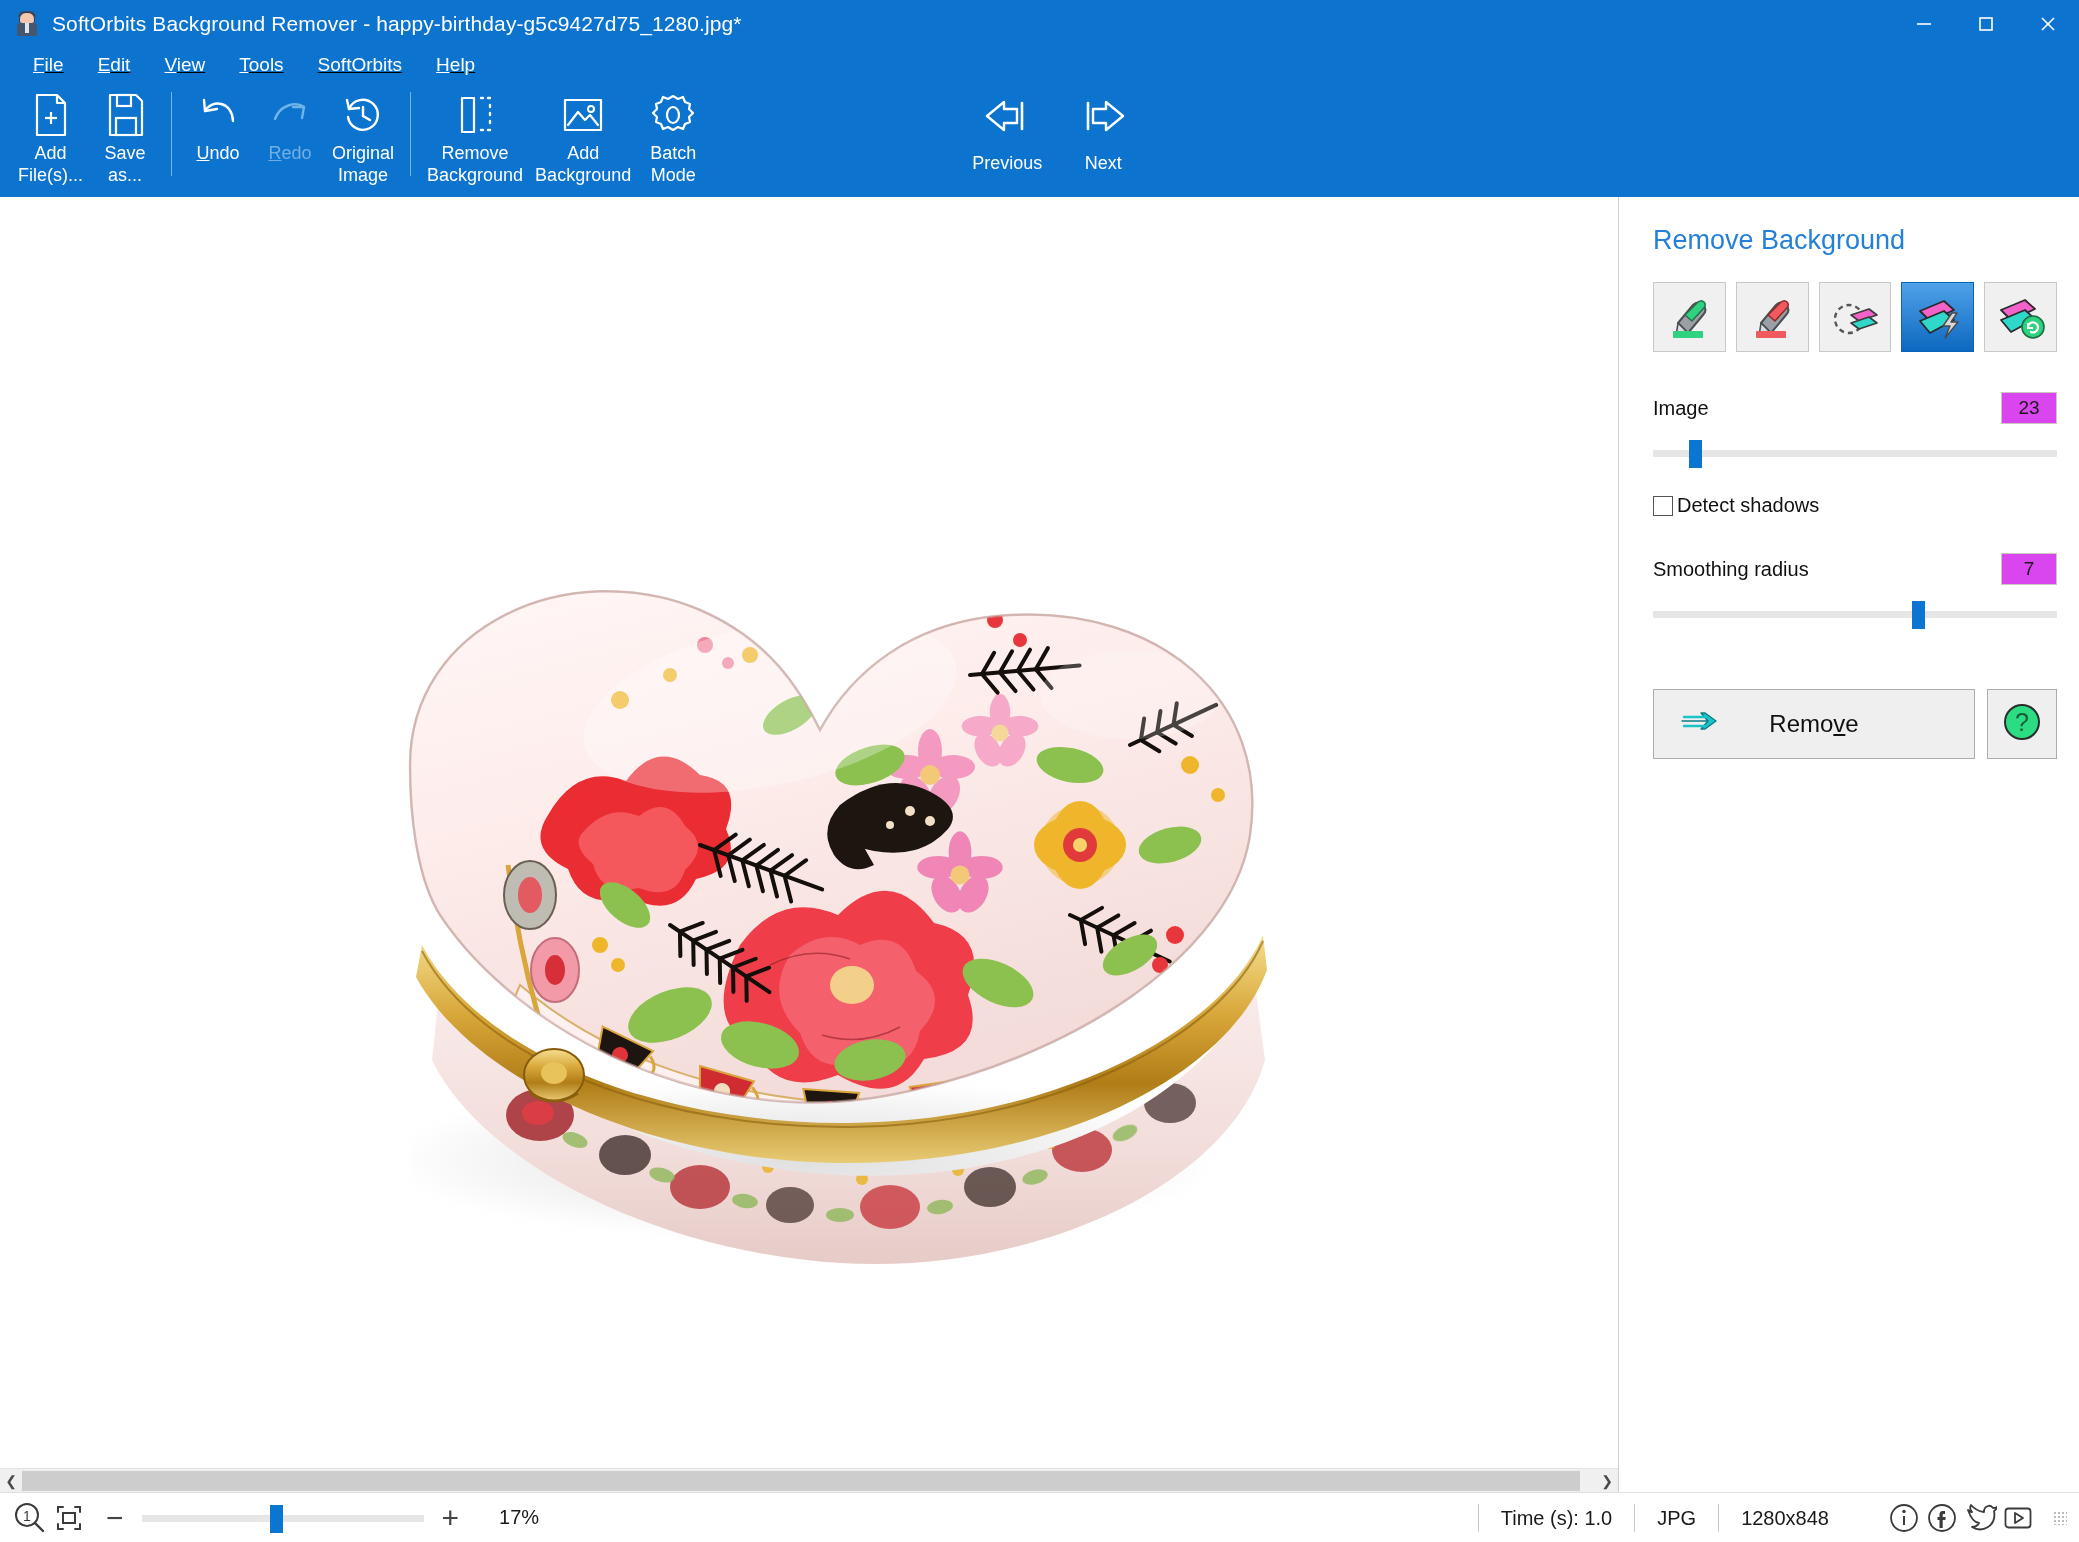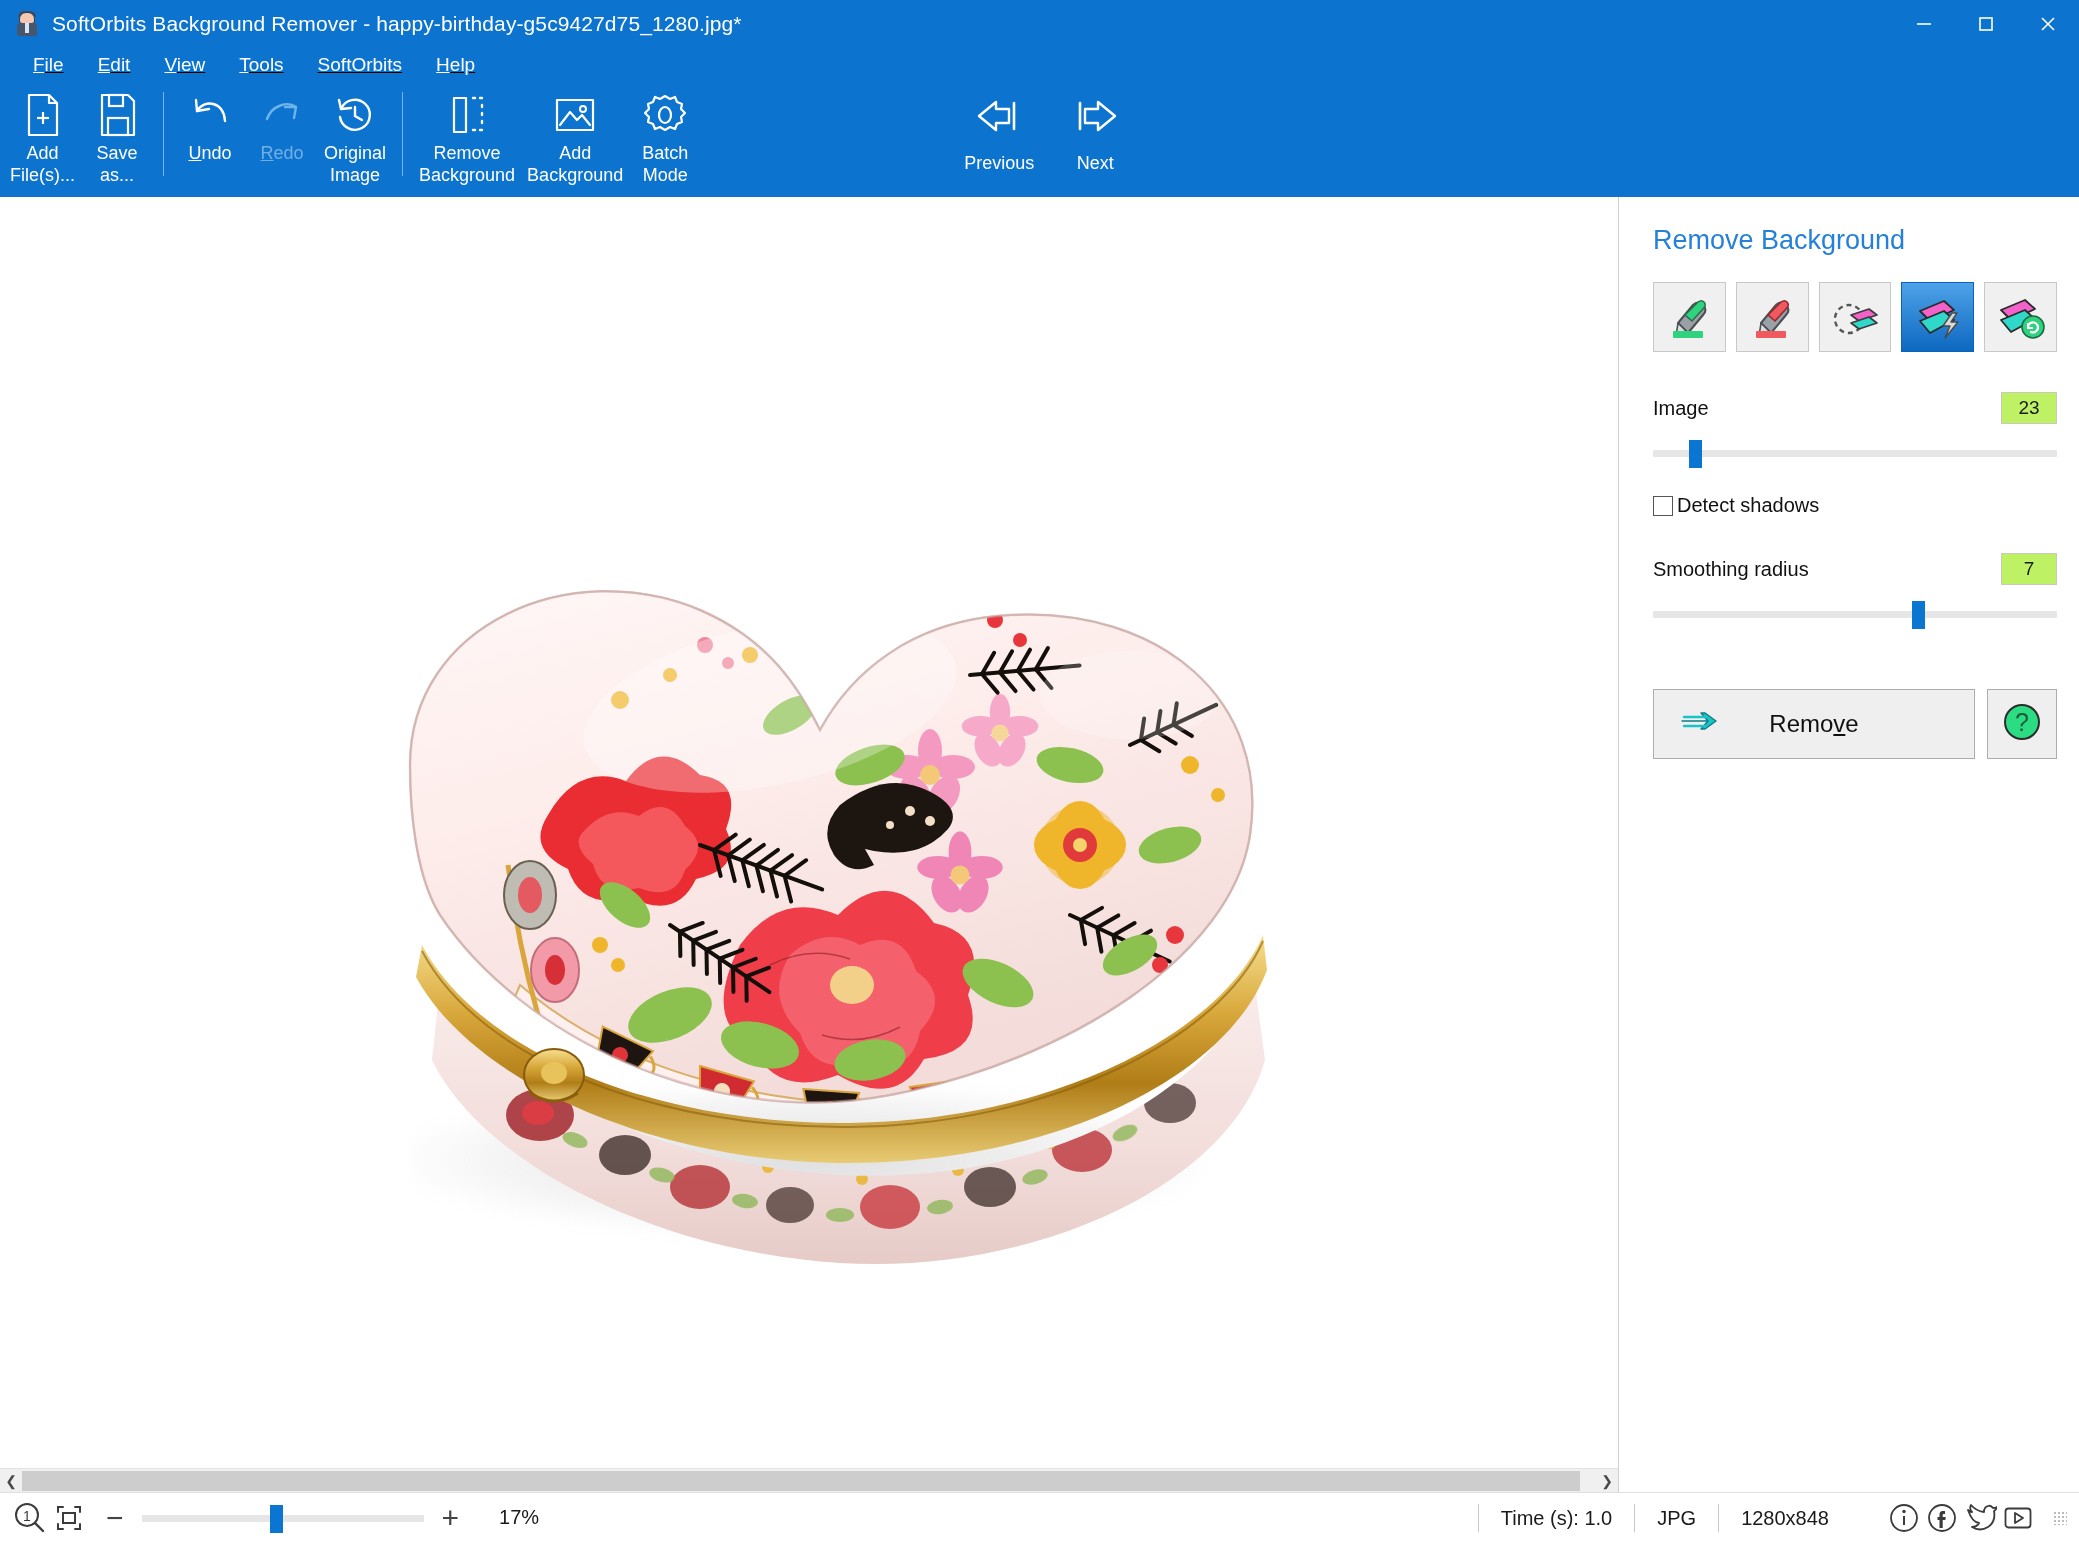--- a/index.html
+++ b/index.html
@@ -66,21 +66,21 @@
   }
   .menu-item {
     color:#ffffff; font-size: 19px; padding: 2px 17px; white-space:nowrap;
   }
   .menu-item u { text-decoration: underline; }
 
   
   .toolbar {
     background:#0c74cf; flex: 0 0 115px; height:115px;
     display:flex; align-items:flex-start; position:relative;
-    padding-left: 4px;
+    padding-left: 12px;
   }
   .tb-sep {
     width:1px; height:84px; background:rgba(255,255,255,0.45);
     margin: 10px 10px 0 10px; align-self:flex-start;
   }
   .tb-btn {
     display:flex; flex-direction:column; align-items:center;
     padding: 8px 6px 0 6px; min-width: 72px;
     color:#ffffff; cursor:default;
   }
@@ -156,21 +156,21 @@
     background: linear-gradient(180deg,#4ea2e8 0%, #0d68c0 100%);
   }
   .tool-btn svg { display:block; }
 
   .field-row {
     display:flex; align-items:center; justify-content:space-between;
     margin-bottom: 14px;
   }
   .field-label { font-size: 20px; color:#111111; }
   .num-box {
-    width: 56px; height: 32px; border:1px solid #ccc8c0; background:#bef264;
+    width: 56px; height: 32px; border:1px solid #ccc8c0; background:#d946ef;
     font-size: 19px; color:#1a1a1a; display:flex; align-items:center; justify-content:center;
   }
   .slider { position:relative; height: 30px; margin-bottom: 26px; }
   .slider-track {
     position:absolute; left:0; right:0; top: 12px; height: 7px;
     background:#e6e6e6; border-radius:1px;
   }
   .slider-thumb {
     position:absolute; top: 2px; width: 13px; height: 28px;
     background:#0a76d2;

